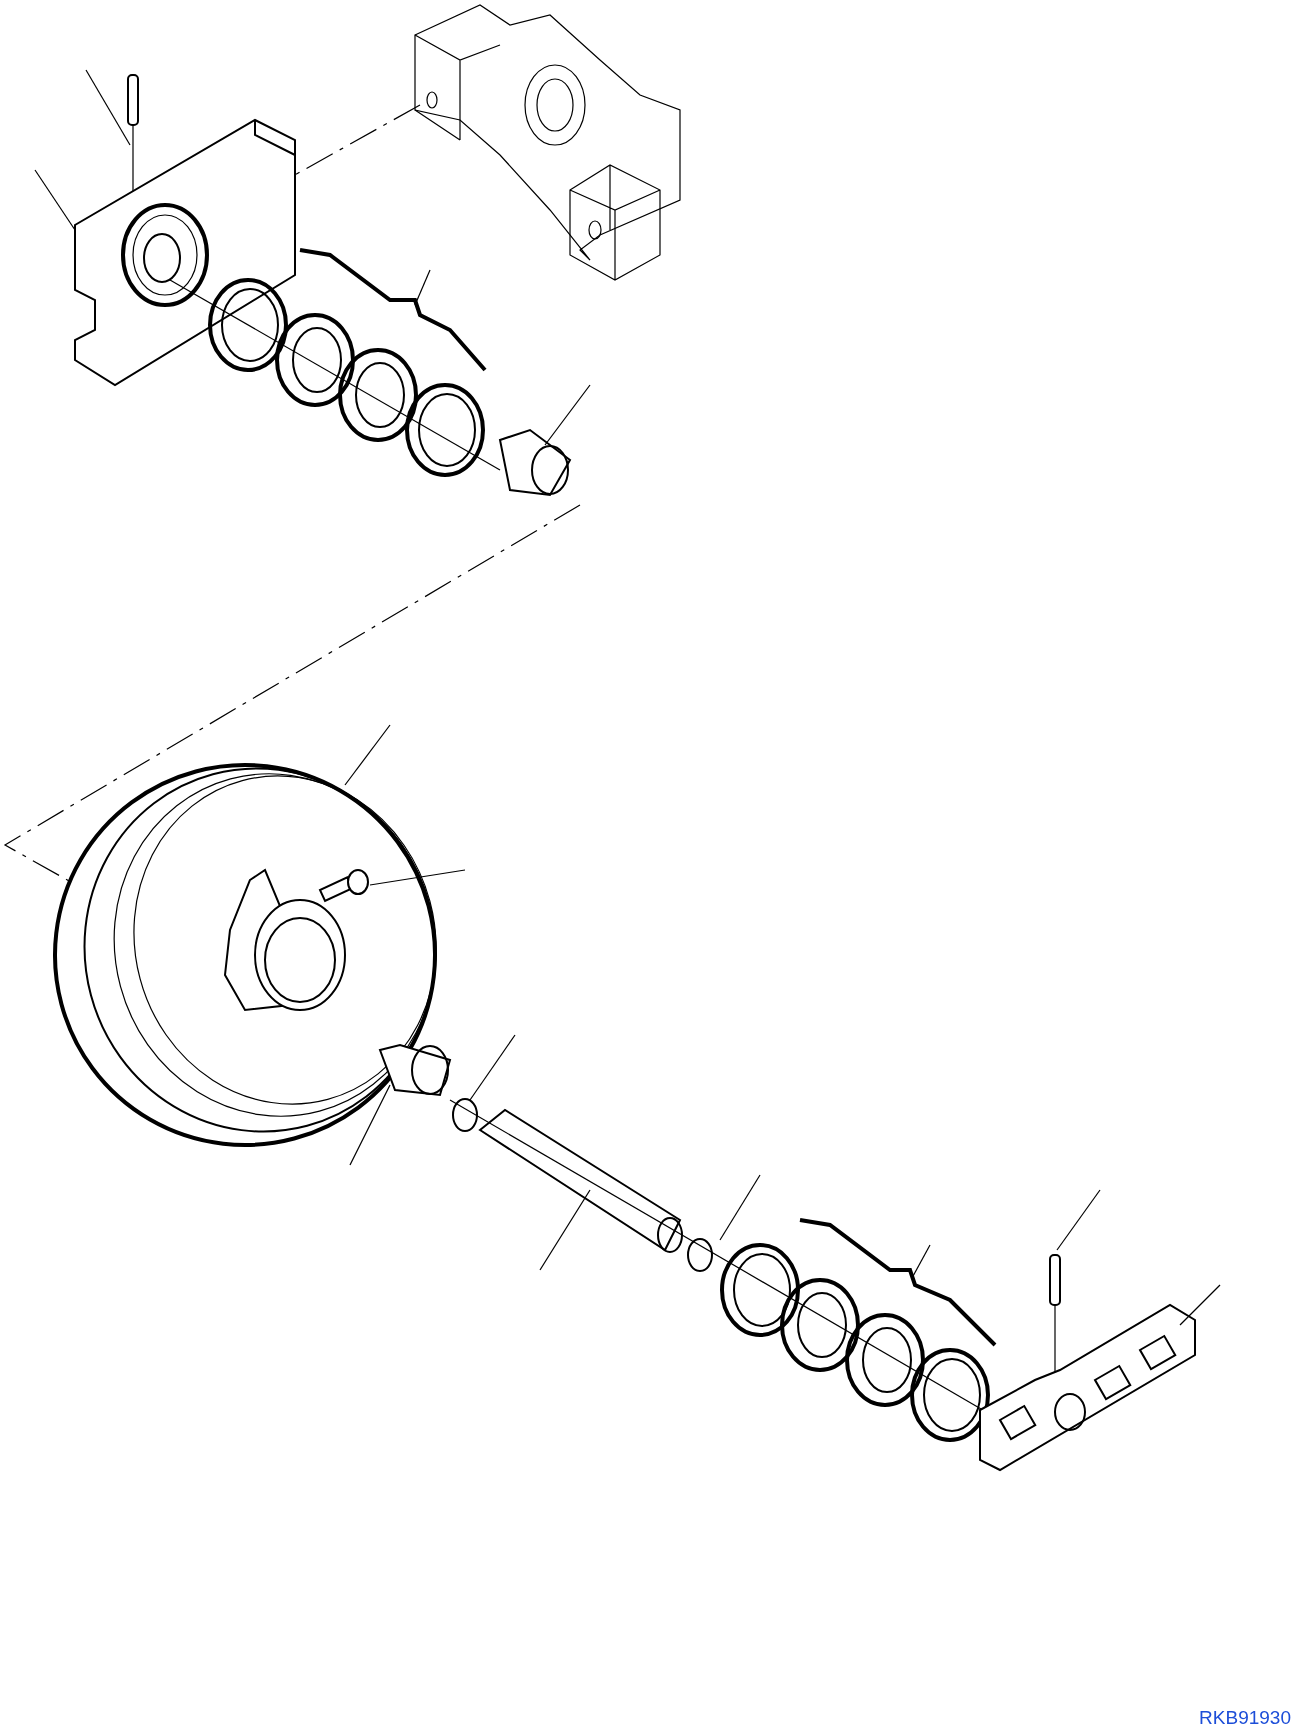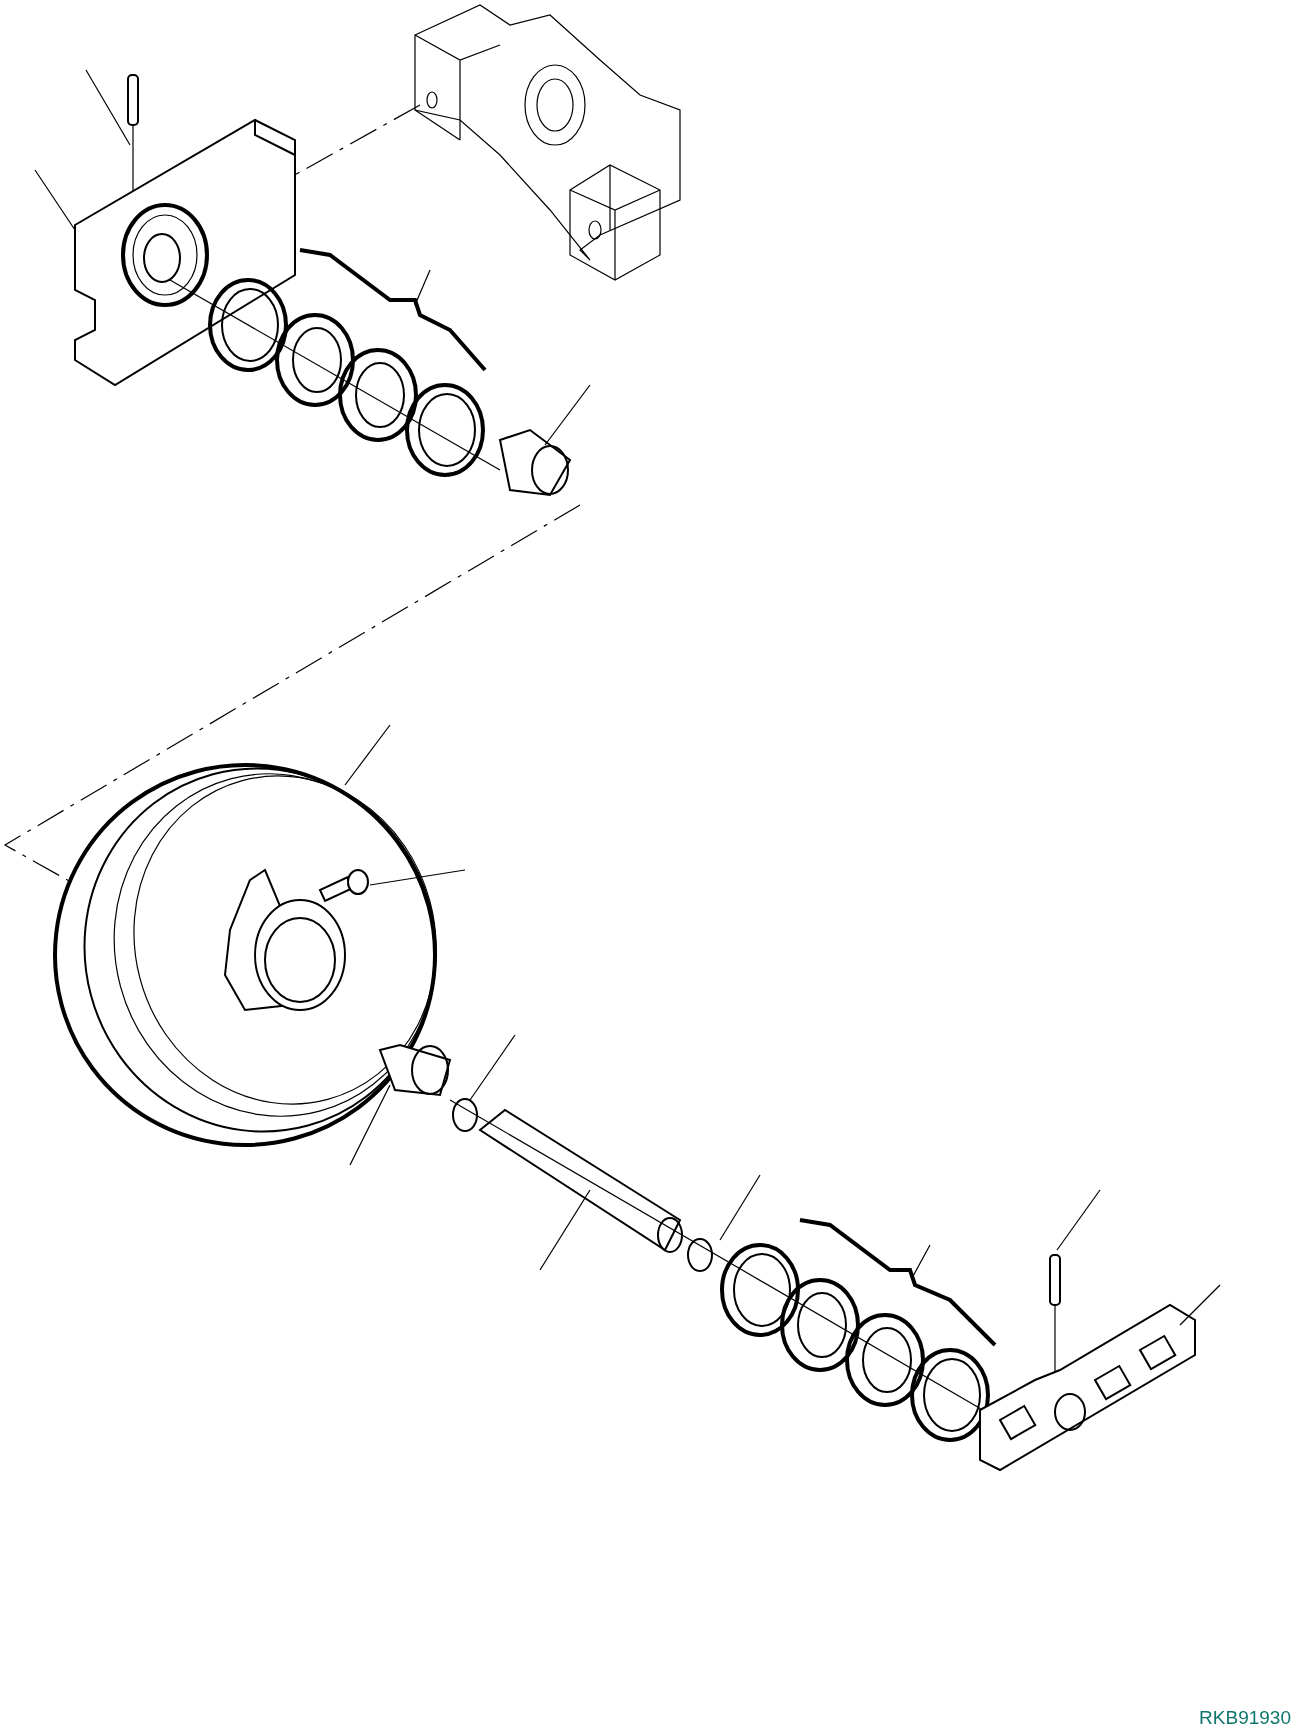--- a/index.html
+++ b/index.html
@@ -3,21 +3,21 @@
 <meta charset="utf-8">
 <style>
   html,body{margin:0;padding:0;background:#fff;}
   #canvas{position:relative;width:1297px;height:1733px;background:#fff;overflow:hidden;}
   svg{position:absolute;left:0;top:0;}
   .ln{stroke:#000;fill:none;stroke-width:2;}
   .th{stroke:#000;fill:none;stroke-width:4;}
   .tn{stroke:#000;fill:none;stroke-width:1.2;}
   .da{stroke:#000;fill:none;stroke-width:1.2;stroke-dasharray:30 8 4 8;}
   .wf{fill:#fff;}
-  #ref{position:absolute;right:6px;bottom:4px;font-family:"Liberation Sans",sans-serif;font-size:19px;color:#0f766e;}
+  #ref{position:absolute;right:6px;bottom:4px;font-family:"Liberation Sans",sans-serif;font-size:19px;color:#1d4ed8;}
 </style>
 </head>
 <body>
 
 <div id="canvas">
 <svg width="1297" height="1733" viewBox="0 0 1297 1733">
 
   <g>
     <path class="tn" d="M415 35 L480 5 L510 25 L550 15 L600 60 L640 95 L680 110 L680 200 L600 235 L580 250 L590 260 L550 210 L500 155 L460 120 L415 110 Z"></path>
     <path class="tn" d="M415 35 L460 60 L500 45 M460 60 L460 140 M415 110 L460 140"></path>

